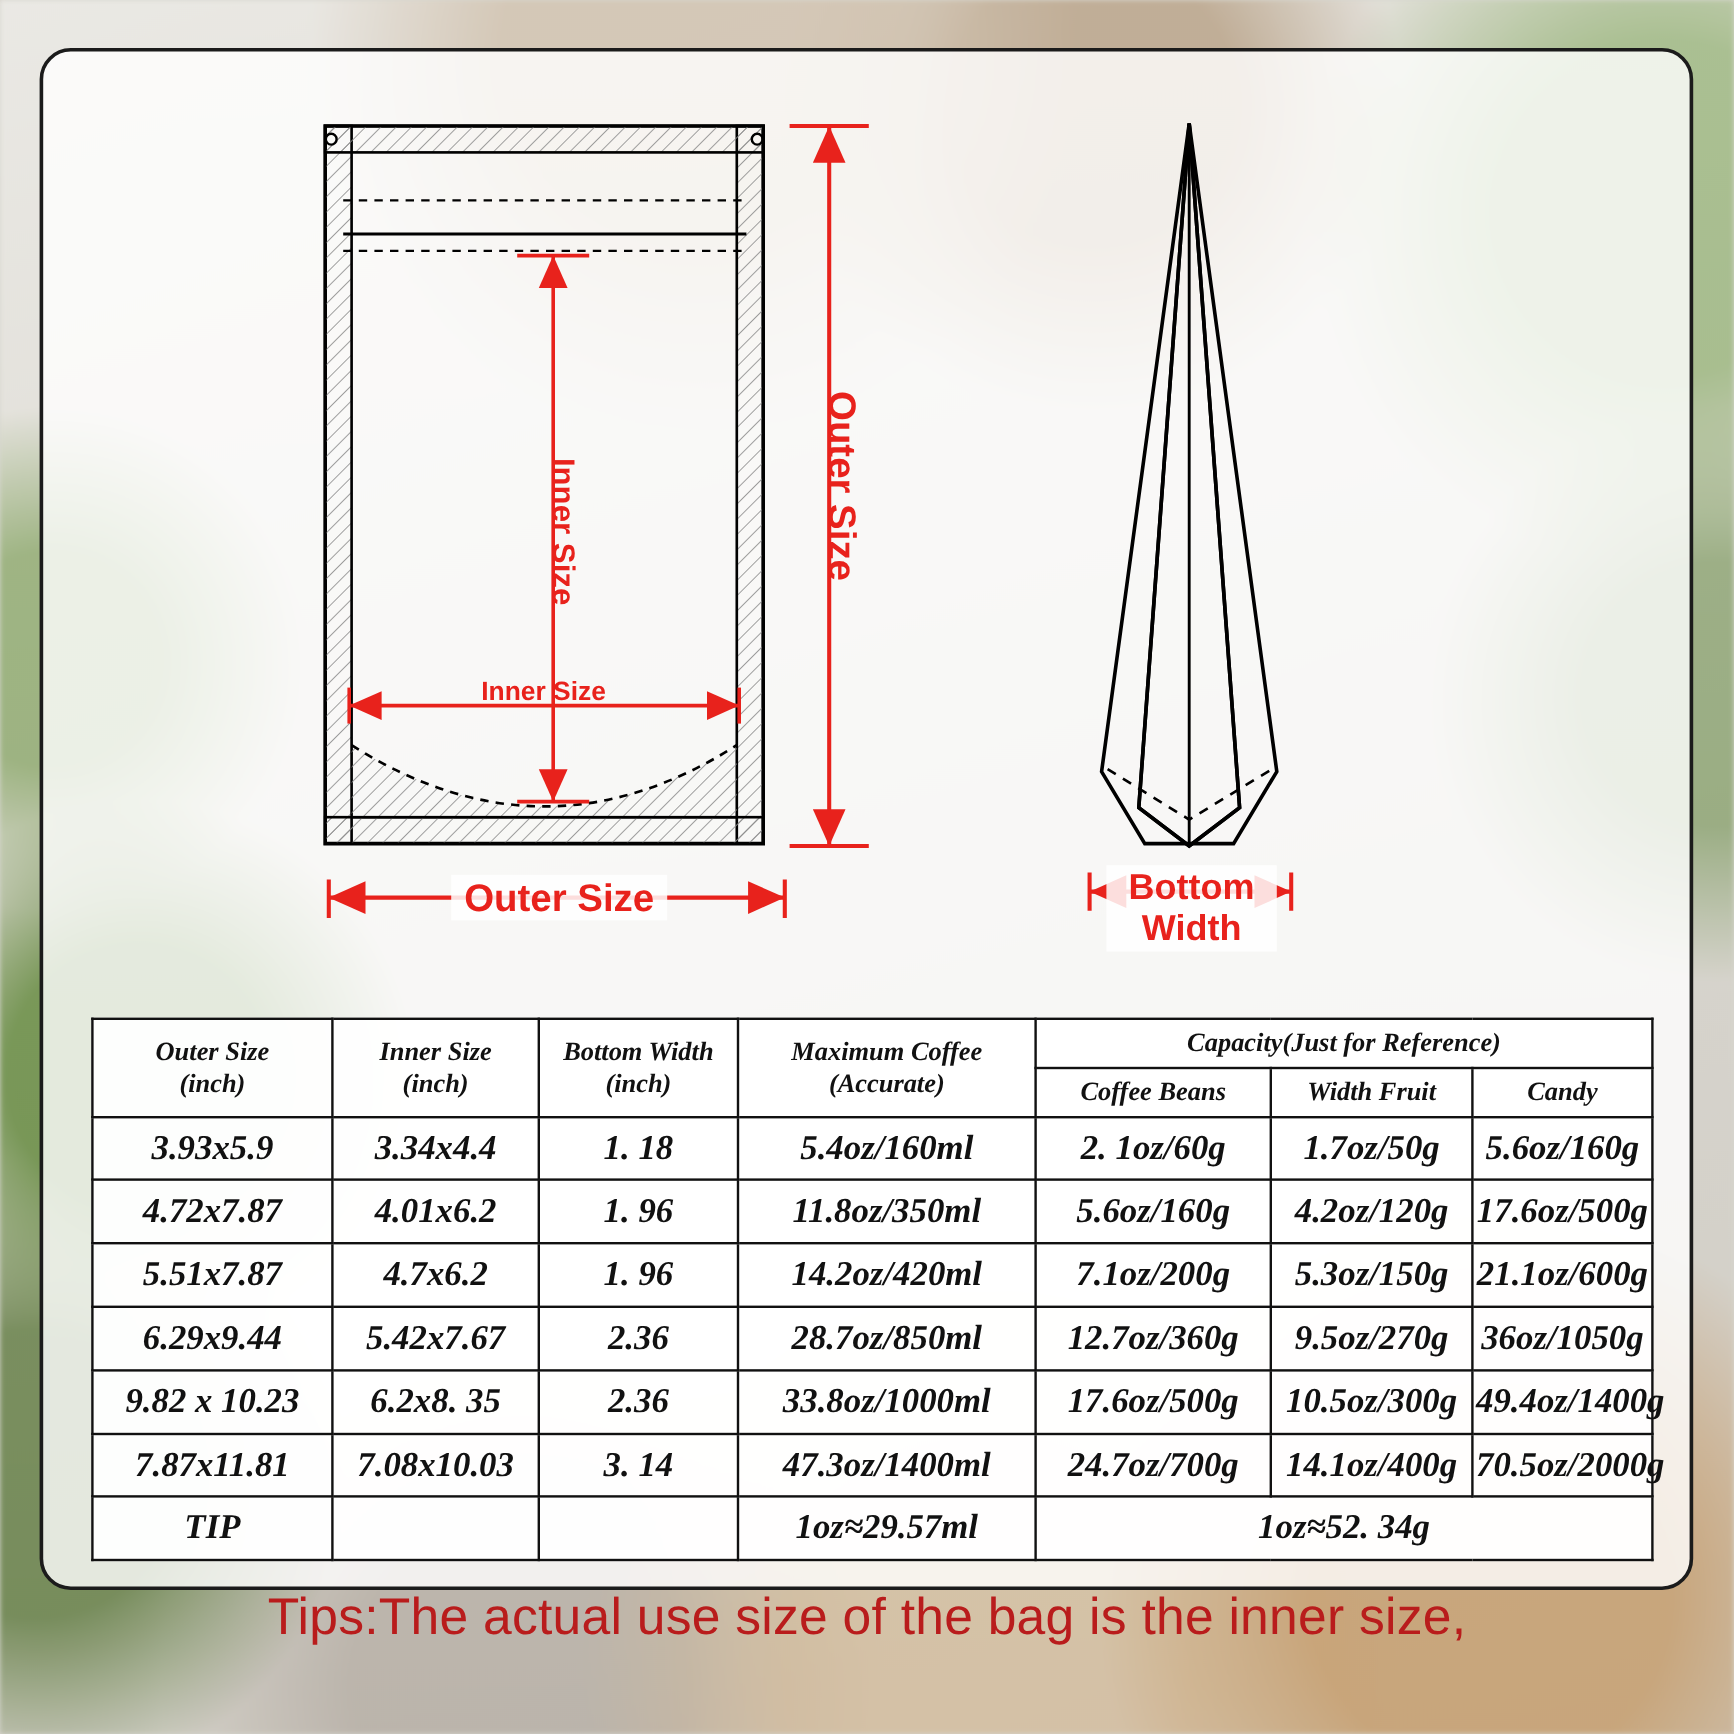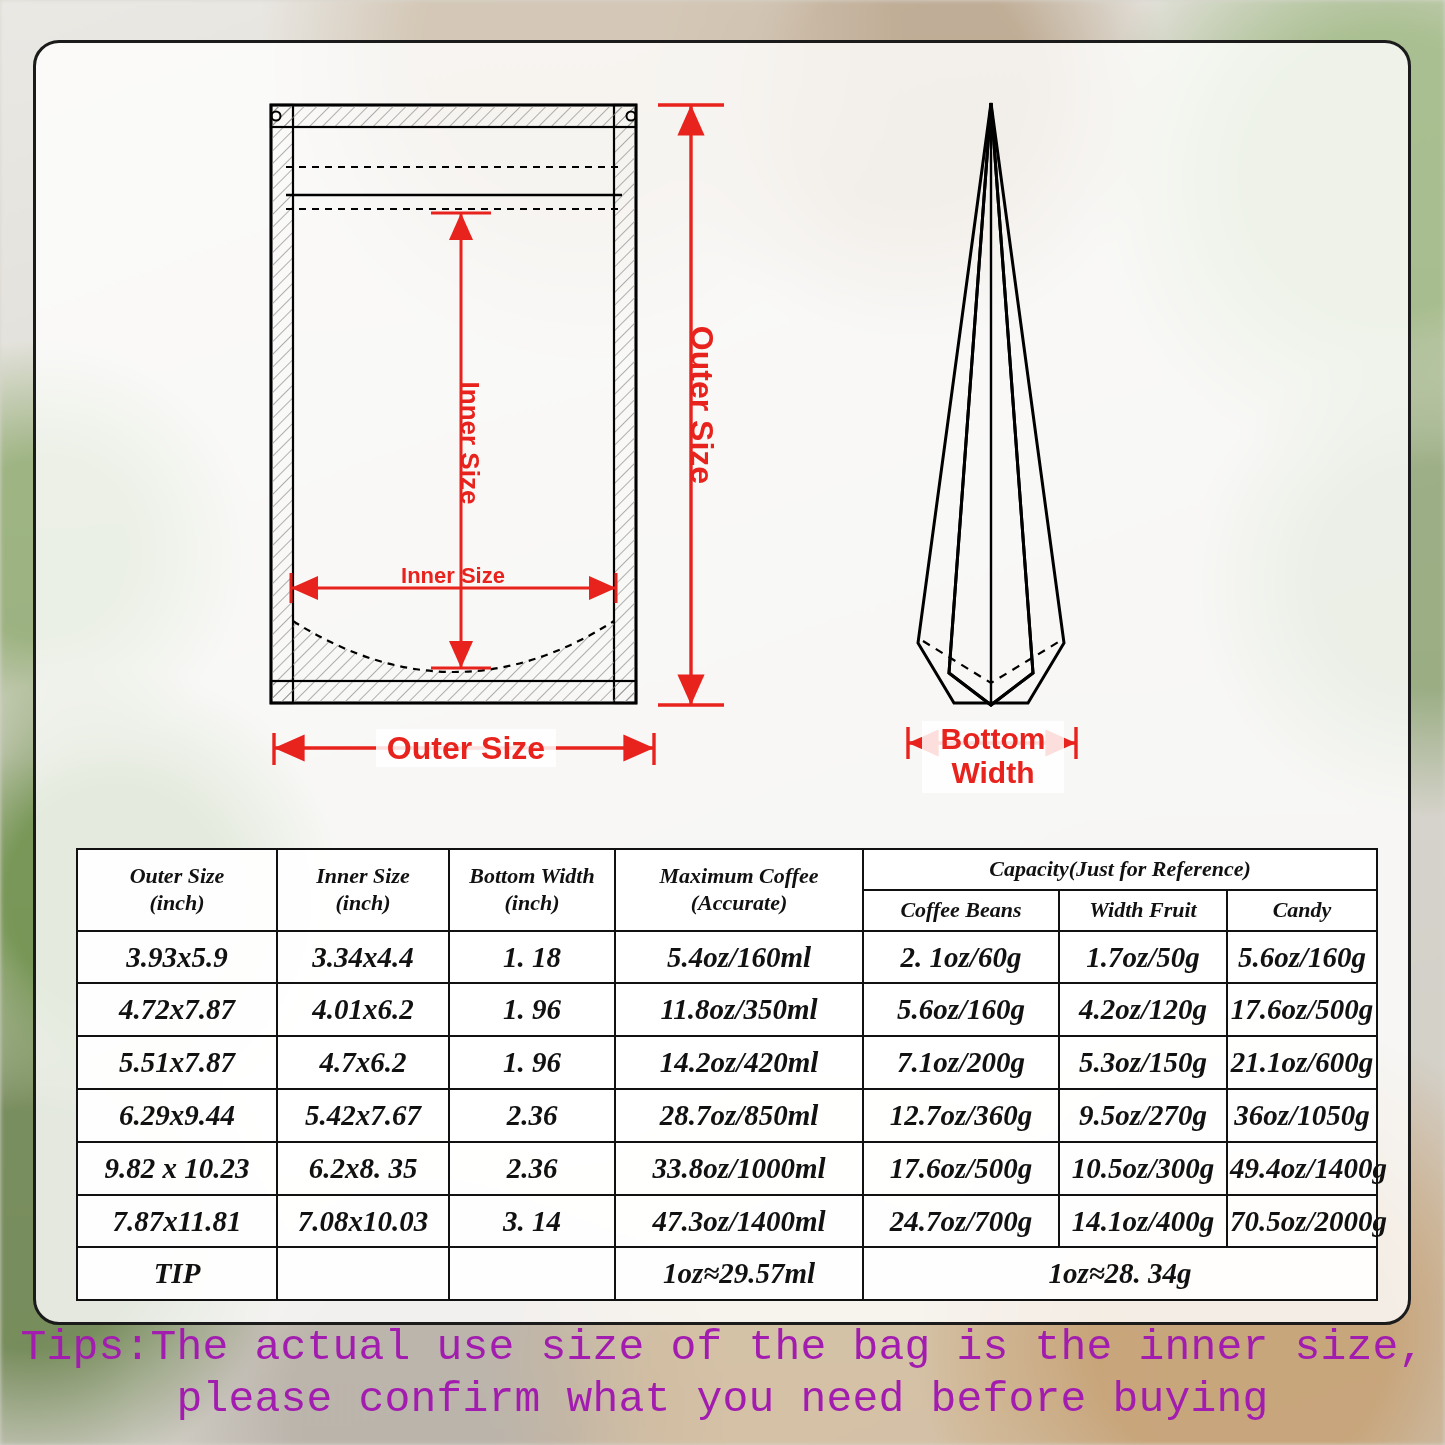--- a/index.html
+++ b/index.html
@@ -77,22 +77,22 @@
   .col2{width:172px}
   .col3{width:166px}
   .col4{width:248px}
   .col5{width:196px}
   .col6{width:168px}
   .col7{width:150px}
   
   #tips{
     position:absolute;left:0;right:0;top:1322px;
     text-align:center;
-    color:#a21caf;
-    font-family:Liberation Mono, monospace;
+    color:#b91c1c;
+    font-family:Liberation Sans, sans-serif;
     font-size:43px;
     line-height:1.22;
     letter-spacing:0.2px;
   }
   .lbl-red{
     fill:#e8221c;
     font-family:"Liberation Sans", sans-serif;
     font-weight:bold;
   }
 </style>
@@ -280,23 +280,22 @@
           <td>47.3oz/1400ml</td>
           <td>24.7oz/700g</td>
           <td>14.1oz/400g</td>
           <td>70.5oz/2000g</td>
         </tr>
         <tr>
           <td>TIP</td>
           <td></td>
           <td></td>
           <td>1oz≈29.57ml</td>
-          <td colspan="3">1oz≈28. 34g</td>
+          <td colspan="3">1oz≈52. 34g</td>
         </tr>
       </tbody>
     </table>
   </div>
 </div>
 
 <div id="tips">
   <div>Tips:The actual use size of the bag is the inner size,</div>
-  <div>please confirm what you need before buying</div>
 </div>
 
 </body></html>

